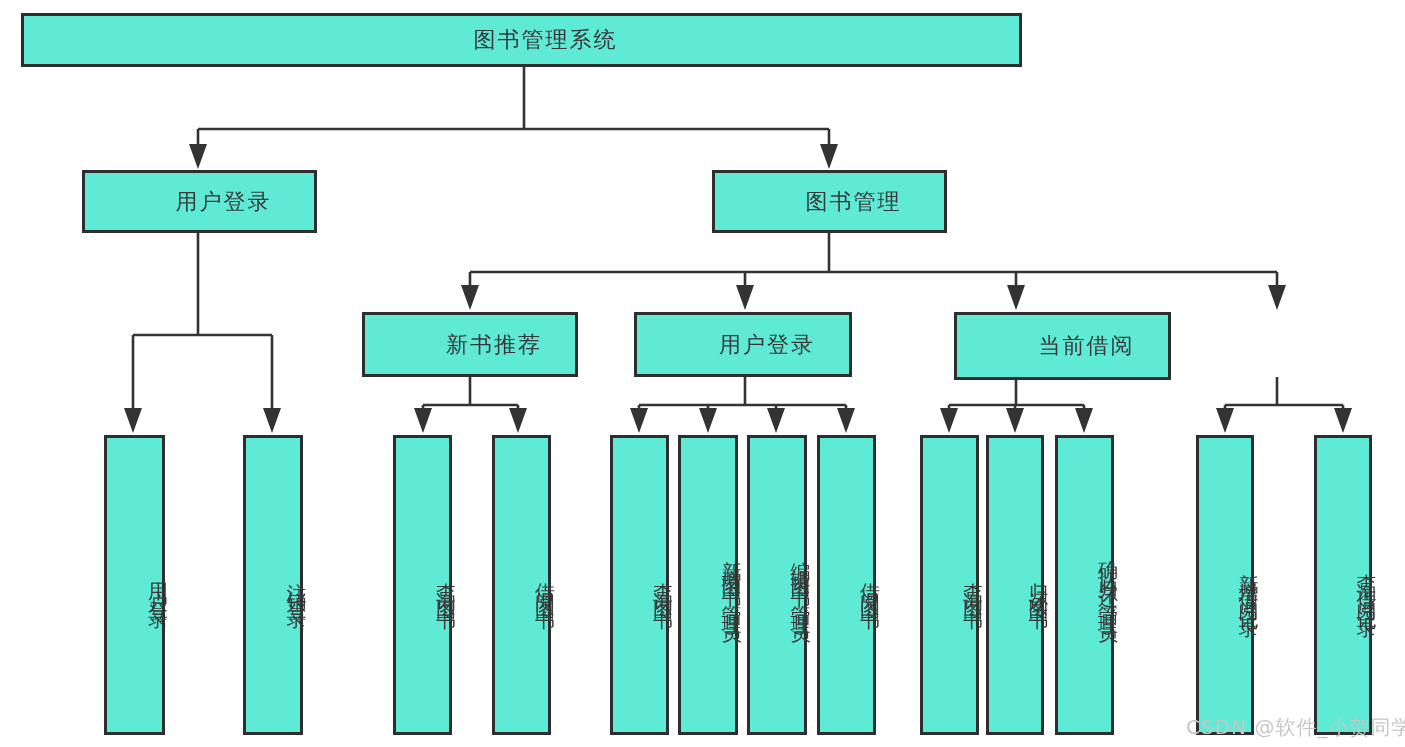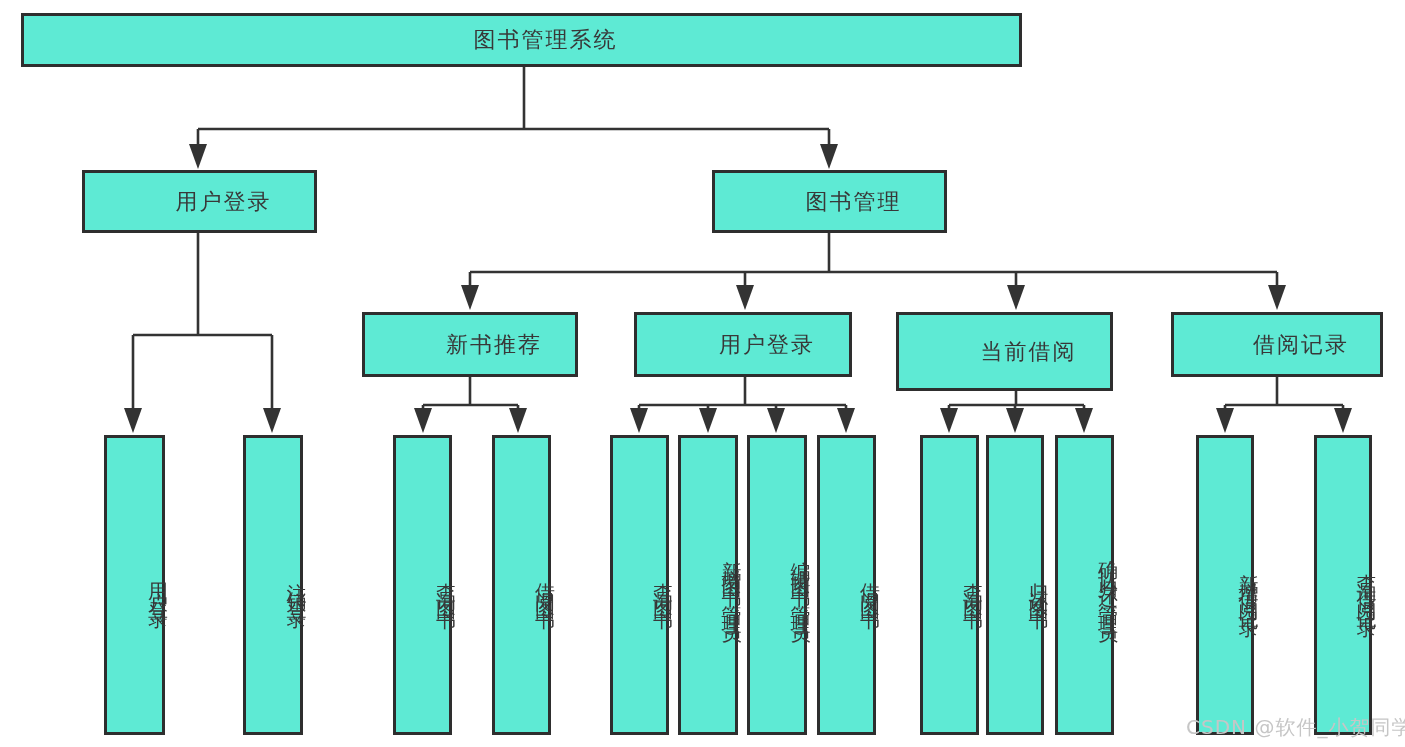--- a/index.html
+++ b/index.html
@@ -102,25 +102,22 @@
   <div class="box h" style="left:712px;top:170px;width:235px;height:63px">
     <span class="label">图书管理</span>
   </div>
 
   <div class="box h" style="left:362px;top:312px;width:216px;height:65px">
     <span class="label">新书推荐</span>
   </div>
   <div class="box h" style="left:634px;top:312px;width:218px;height:65px">
     <span class="label">用户登录</span>
   </div>
-  <div class="box h" style="left:896px;top:312px;width:217px;height:79px">
+  <div class="box h" style="left:954px;top:312px;width:217px;height:68px">
     <span class="label">当前借阅</span>
-  </div>
-  <div class="box h" style="left:1171px;top:312px;width:212px;height:65px">
-    <span class="label">借阅记录</span>
   </div>
 
   <div class="box v" style="left:104px;top:435px;width:61px;height:300px">
     <span class="label">用户登录</span>
   </div>
   <div class="box v" style="left:243px;top:435px;width:60px;height:300px">
     <span class="label">注销登录</span>
   </div>
 
   <div class="box v" style="left:393px;top:435px;width:59px;height:300px">

